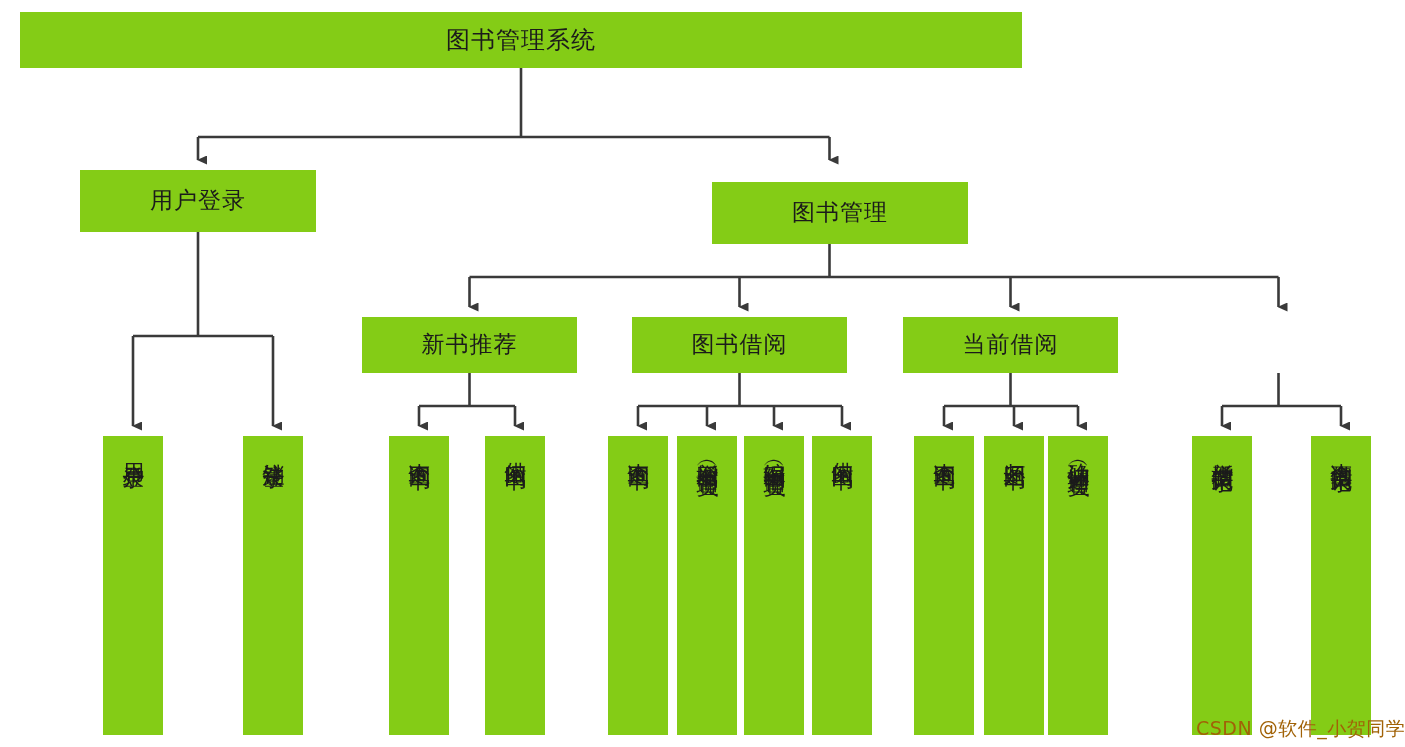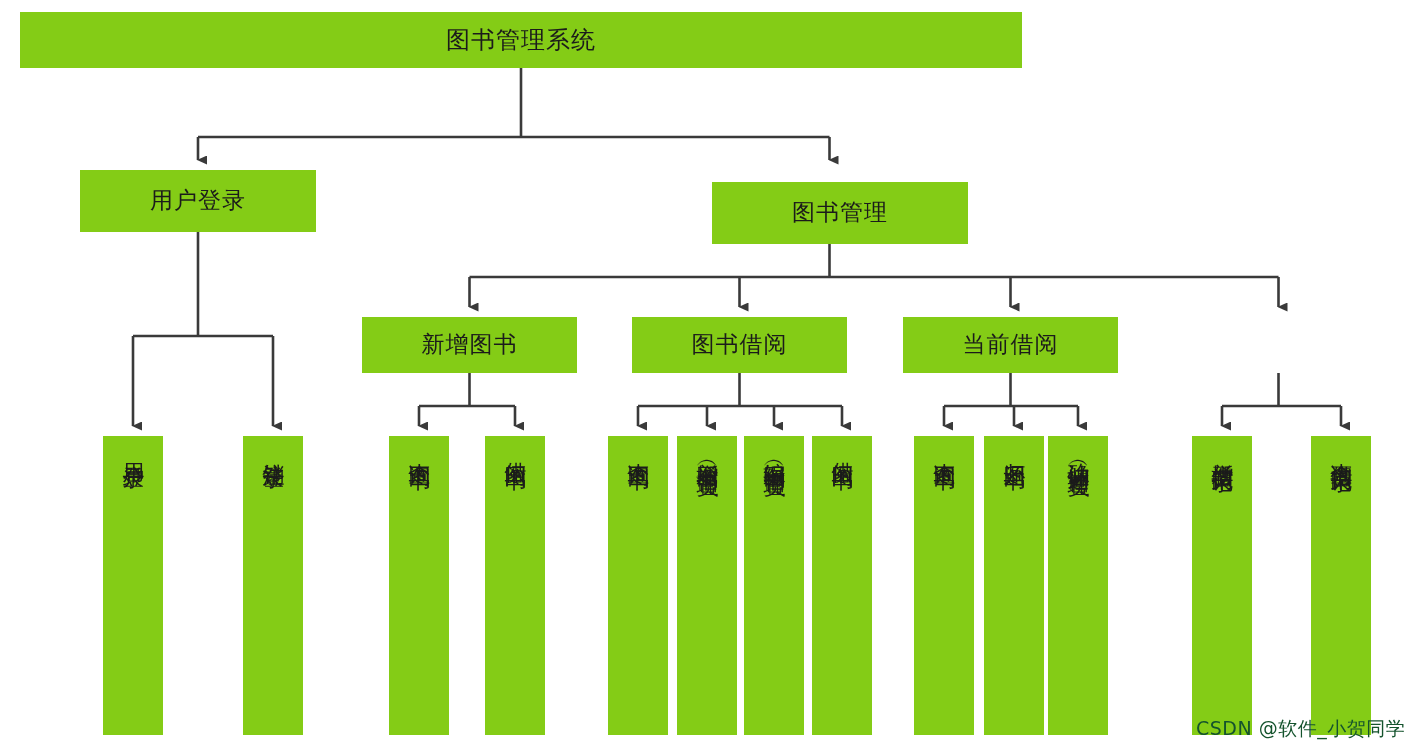--- a/index.html
+++ b/index.html
@@ -54,21 +54,21 @@
     text-orientation: upright;
     font-size: 22px;
     line-height: 1.22;
     letter-spacing: 2px;
     white-space: nowrap;
     color: #1b1b1b;
   }
   .watermark {
     position: absolute;
     font-size: 19px;
-    color: #14532d;
+    color: #a16207;
     white-space: nowrap;
     letter-spacing: 0.5px;
   }
 </style>
 </head>
 <body>
 
 <div id="diagram-root">
 
   <svg id="edges-layer" width="1405" height="747" viewBox="0 0 1405 747">
@@ -119,21 +119,21 @@
     </div>
 
   <div class="node horizontal" style="left: 80px; top: 170px; width: 236px; height: 62px;">
       <span>用户登录</span>
     </div>
   <div class="node horizontal" style="left: 712px; top: 170px; width: 256px; height: 62px; margin-top: 12px;">
       <span>图书管理</span>
     </div>
 
   <div class="node horizontal" style="left: 362px; top: 317px; width: 215px; height: 56px;">
-      <span>新增图书</span>
+      <span>新书推荐</span>
     </div>
   <div class="node horizontal" style="left: 903px; top: 317px; width: 215px; height: 56px;">
       <span>当前借阅</span>
     </div>
   <div class="node horizontal" style="left: 632px; top: 317px; width: 215px; height: 56px;">
       <span>图书借阅</span>
     </div>
 
   <div class="node vertical" style="left: 103px; top: 436px; width: 60px; height: 299px;">
       <span class="vtext">用户登录</span>

